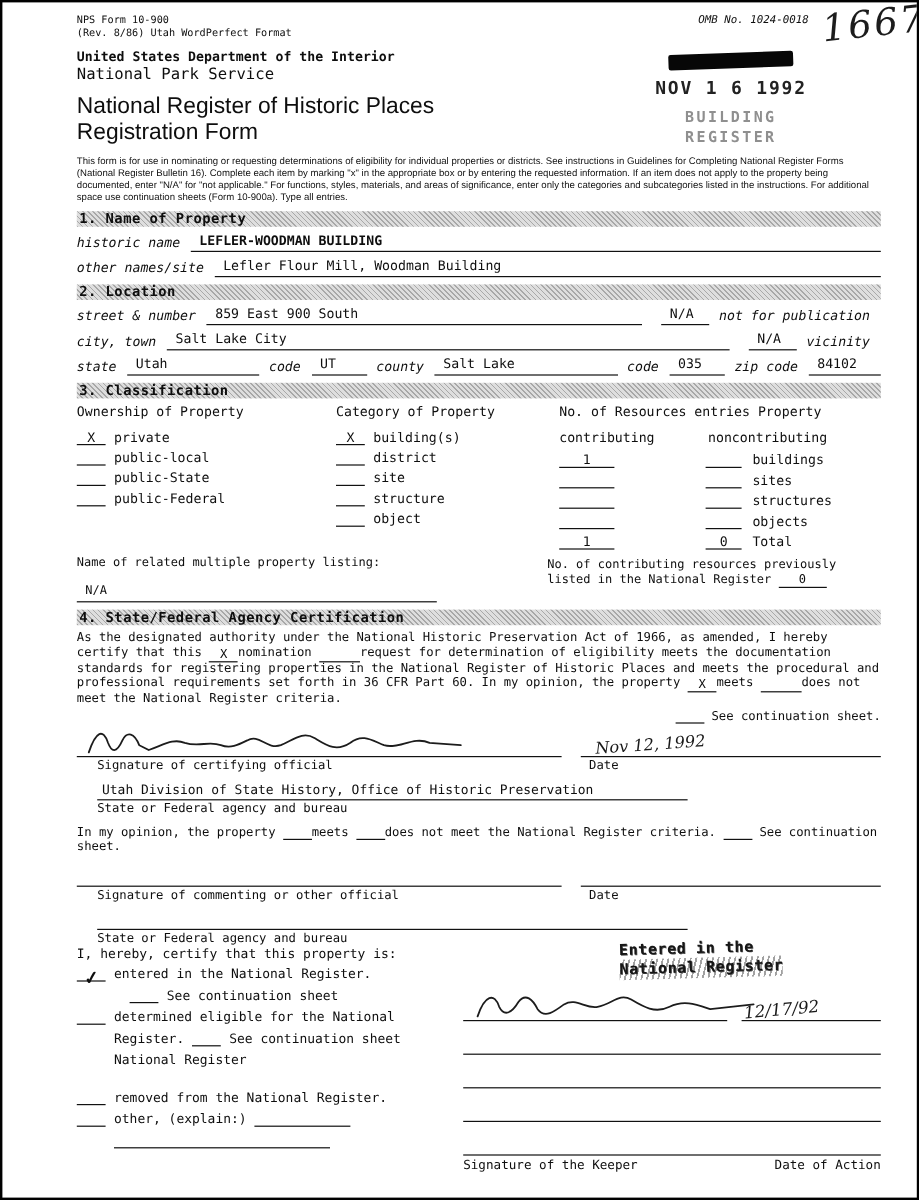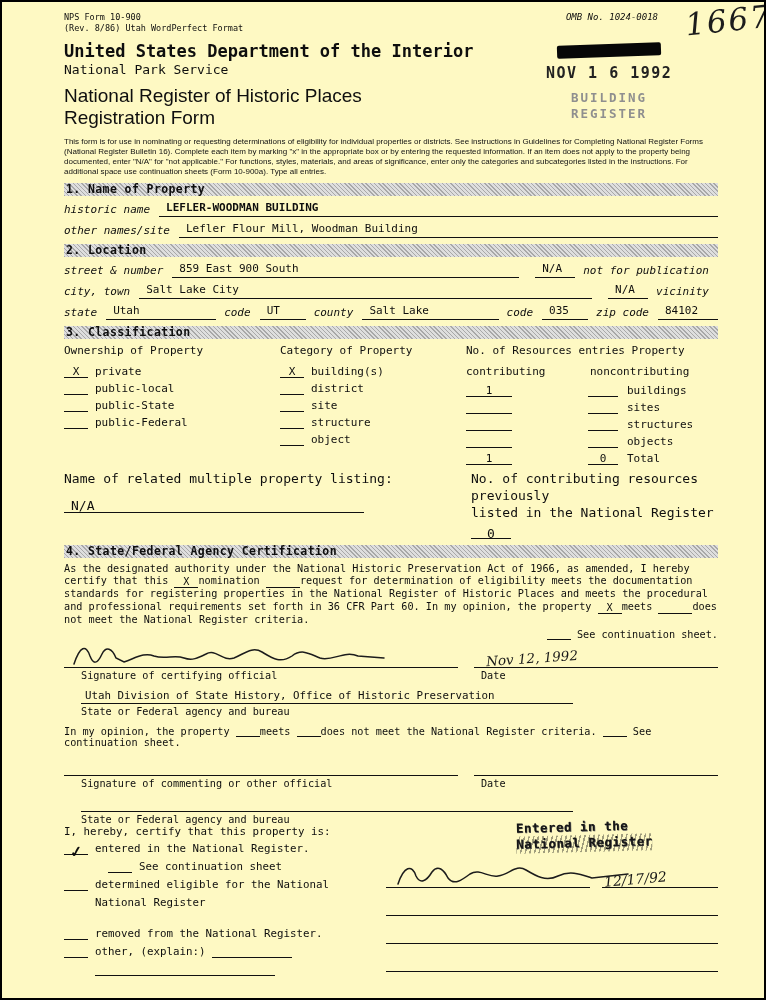--- a/index.html
+++ b/index.html
@@ -1,22 +1,22 @@
 <!DOCTYPE html>
 <html><head>
 <meta charset="utf-8">
 <style>
   *{margin:0;padding:0;box-sizing:border-box;}
   body{background:#8e8e8e;font-family:"DejaVu Sans Mono",monospace;}
-  .page{position:relative;width:766px;height:1000px;margin:0 auto;background:#fef9c3;border:2px solid #000;padding:10px 46px 6px 62px;overflow:hidden;color:#0e0e0e;}
+  .page{position:relative;width:766px;height:1000px;margin:0 auto;background:#ffffff;border:2px solid #000;padding:10px 30px 6px 62px;overflow:hidden;color:#0e0e0e;}
   .topbar{display:flex;justify-content:space-between;font-size:8.5px;line-height:1.25;}
   .omb{font-style:italic;font-size:9px;margin-right:60px;}
   .hand-number{position:absolute;top:0;right:-8px;font-family:"DejaVu Serif",serif;font-style:italic;font-size:31px;color:#1c1c1c;transform:rotate(-6deg);letter-spacing:2px;}
   .titleblock{margin-top:8px;}
-  .agency{font-weight:bold;font-size:17px;}
+  .agency{font-weight:bold;font-size:11px;}
   .bureau{font-size:13px;margin-top:1px;}
   .main-title{font-family:"Liberation Sans",sans-serif;font-weight:normal;font-size:19px;line-height:1.15;}
   .mt1{margin-top:8px;}
   .stamps{position:absolute;top:42px;right:92px;width:126px;text-align:center;}
   .blackout{width:104px;height:13px;background:#070707;border-radius:2px;transform:rotate(-2deg);margin:0 auto 7px;}
   .date-stamp{font-size:15px;font-weight:bold;letter-spacing:1.5px;color:#222;white-space:nowrap;}
   .reg-stamp{margin-top:8px;font-weight:bold;font-size:12.5px;letter-spacing:2px;color:#8f8f8f;line-height:1.25;}
   .instructions{margin-top:8px;font-family:"Liberation Sans",sans-serif;font-size:8px;line-height:1.25;color:#111;}
   .sbar{margin-top:6px;margin-bottom:5px;height:13px;line-height:13px;font-weight:bold;font-size:11.5px;letter-spacing:.4px;background:repeating-linear-gradient(45deg,#a8a8a8 0 1px,#dedede 1px 3px);padding-left:2px;}
   .frow{display:flex;align-items:flex-end;font-size:11px;margin-bottom:5px;line-height:14px;}
@@ -33,21 +33,21 @@
   .col-cat{width:186px;}
   .col-res{flex:1;}
   .col-h{margin-bottom:8px;white-space:nowrap;}
   .citem{margin-bottom:4px;white-space:nowrap;}
   .citem .blank{margin-right:7px;}
   .res-sub{display:flex;margin-bottom:6px;}
   .res-sub .c-contrib{width:124px;}
   .rrow{margin-bottom:4px;white-space:nowrap;}
   .rrow .c1{width:46px;margin-right:76px;}
   .rrow .c2{width:30px;margin-right:9px;}
-  .related{display:flex;font-size:13px;margin-top:2px;gap:15px;}
+  .related{display:flex;font-size:10px;margin-top:2px;}
   .rel-left{width:392px;}
   .rel-left .rl-lbl{margin-bottom:12px;}
   .rel-left .fill{display:block;width:300px;height:15px;}
   .rel-right{flex:1;line-height:1.3;}
   .cert-p{font-size:10.2px;line-height:1.26;margin-top:2px;}
   .iblank{display:inline-block;border-bottom:1.4px solid #111;min-width:24px;height:12px;text-align:center;vertical-align:bottom;}
   .iblank.wide{min-width:34px;}
   .rline{text-align:right;font-size:10.2px;margin-top:1px;}
   .sigrow{display:flex;align-items:flex-end;margin-top:6px;font-size:11px;}
   .sigline{flex:1.62;border-bottom:1.4px solid #111;height:22px;position:relative;margin-right:16px;}
@@ -252,20 +252,24 @@
         <div class="chk">
           <span class="blank w24"><span class="vmark">✓</span></span><span>entered in the National Register.</span>
         </div>
         <div class="chk ind1">
           <span class="blank w24"></span><span>See continuation sheet</span>
         </div>
         <div class="chk">
           <span class="blank w24"></span><span>determined eligible for the National</span>
         </div>
         <div class="chk ind2">
+          <span>Register.</span>
+          <span class="blank w24"></span><span>See continuation sheet</span>
+        </div>
+        <div class="chk ind2">
           <span>National Register</span>
         </div>
         <div class="chk mt18">
           <span class="blank w24"></span><span>removed from the National Register.</span>
         </div>
         <div class="chk">
           <span class="blank w24"></span><span>other, (explain:)</span> <span class="blank w80"></span>
         </div>
         <div class="chk ind2">
           <span class="blank w180"></span>

